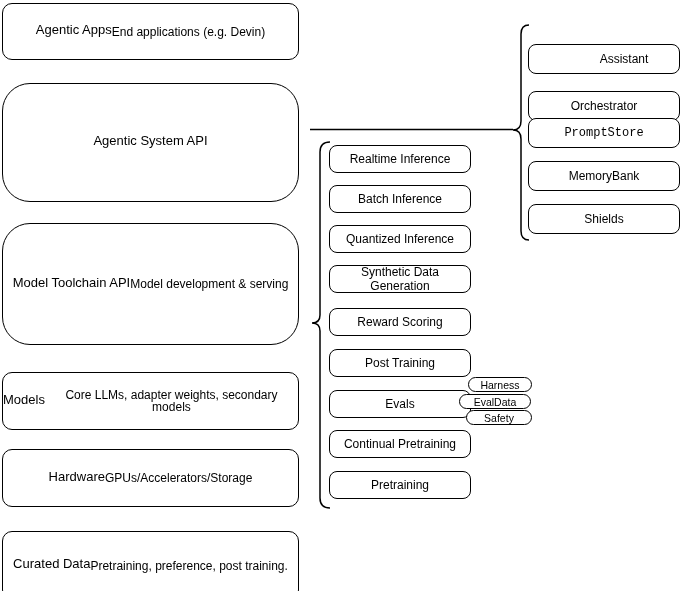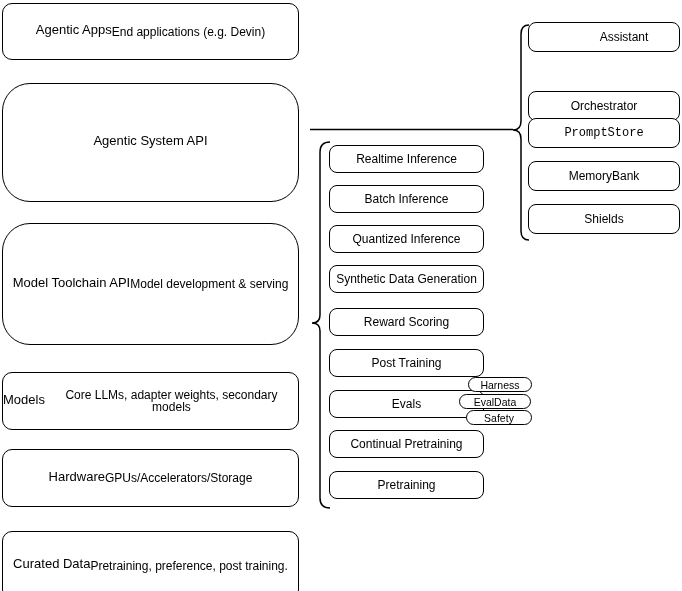--- a/index.html
+++ b/index.html
@@ -26,39 +26,39 @@
   .lbox .s{font-size:12px;line-height:12px;}
   .lb0{top:3px;height:57px;border-radius:10px;}
   .lb1{top:83px;height:119px;border-radius:28px;}
   .lb2{top:223px;height:122px;border-radius:28px;}
   .lb3{top:372px;height:58px;border-radius:10px;}
   .lb4{top:449px;height:58px;border-radius:10px;}
   .lb5{top:531px;height:69px;border-radius:10px;}
 
   
   .mbox{
-    position:absolute;left:329px;width:155px;height:28px;
+    position:absolute;left:329px;width:142px;height:28px;
     box-sizing:border-box;
     background:#ffffff;border:1.5px solid #000000;border-radius:8px;
     display:flex;align-items:center;justify-content:center;
     font-size:12px;text-align:center;z-index:1;
   }
   .mb0{top:145px;} .mb1{top:185px;} .mb2{top:225px;}
   .mb3{top:265px;} .mb4{top:308px;} .mb5{top:349px;}
   .mb6{top:390px;} .mb7{top:430px;} .mb8{top:471px;}
 
   
   .rbox{
     position:absolute;left:528px;width:152px;height:30px;
     box-sizing:border-box;
     background:#ffffff;border:1.5px solid #000000;border-radius:8px;
     display:flex;align-items:center;justify-content:center;
     font-size:12px;text-align:center;z-index:1;
   }
-  .rb0{top:22px;padding-left:40px;} .rb1{top:91px;} .rb2{top:118px;font-family:Liberation Mono, monospace;} .rb3{top:161px;} .rb4{top:204px;}
+  .rb0{top:44px;padding-left:40px;} .rb1{top:91px;} .rb2{top:118px;font-family:Liberation Mono, monospace;} .rb3{top:161px;} .rb4{top:204px;}
 
   
   .pill{
     position:absolute;height:15px;
     box-sizing:border-box;
     background:#ffffff;border:1.5px solid #000000;border-radius:8px;
     display:flex;align-items:center;justify-content:center;
     font-size:10.5px;z-index:2;
   }
   .p0{left:468px;top:377px;width:64px;}

